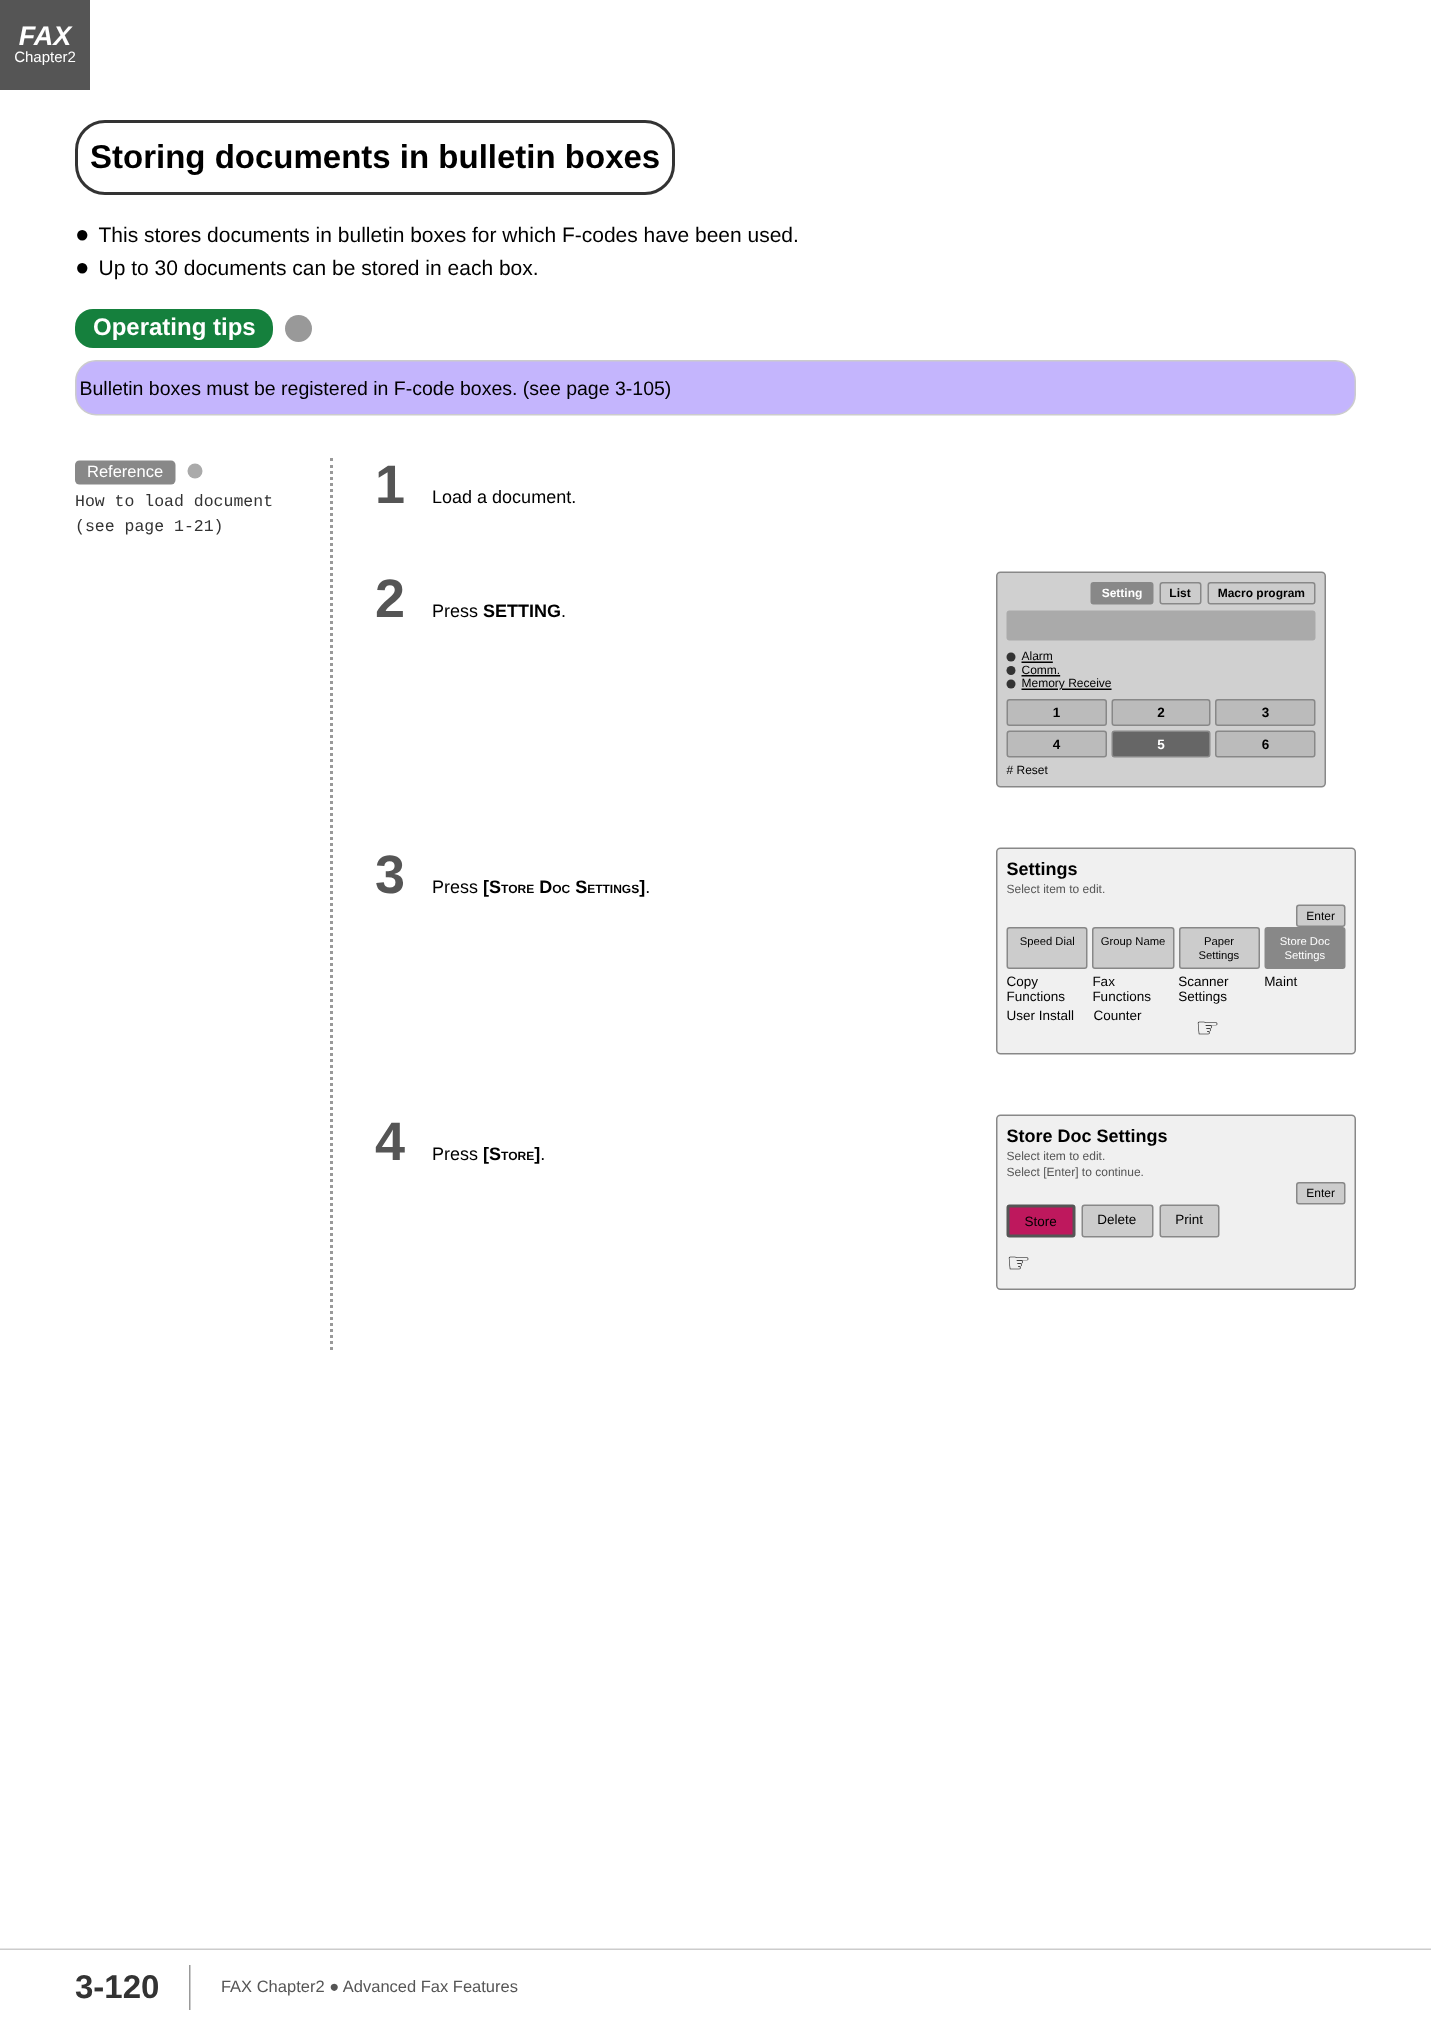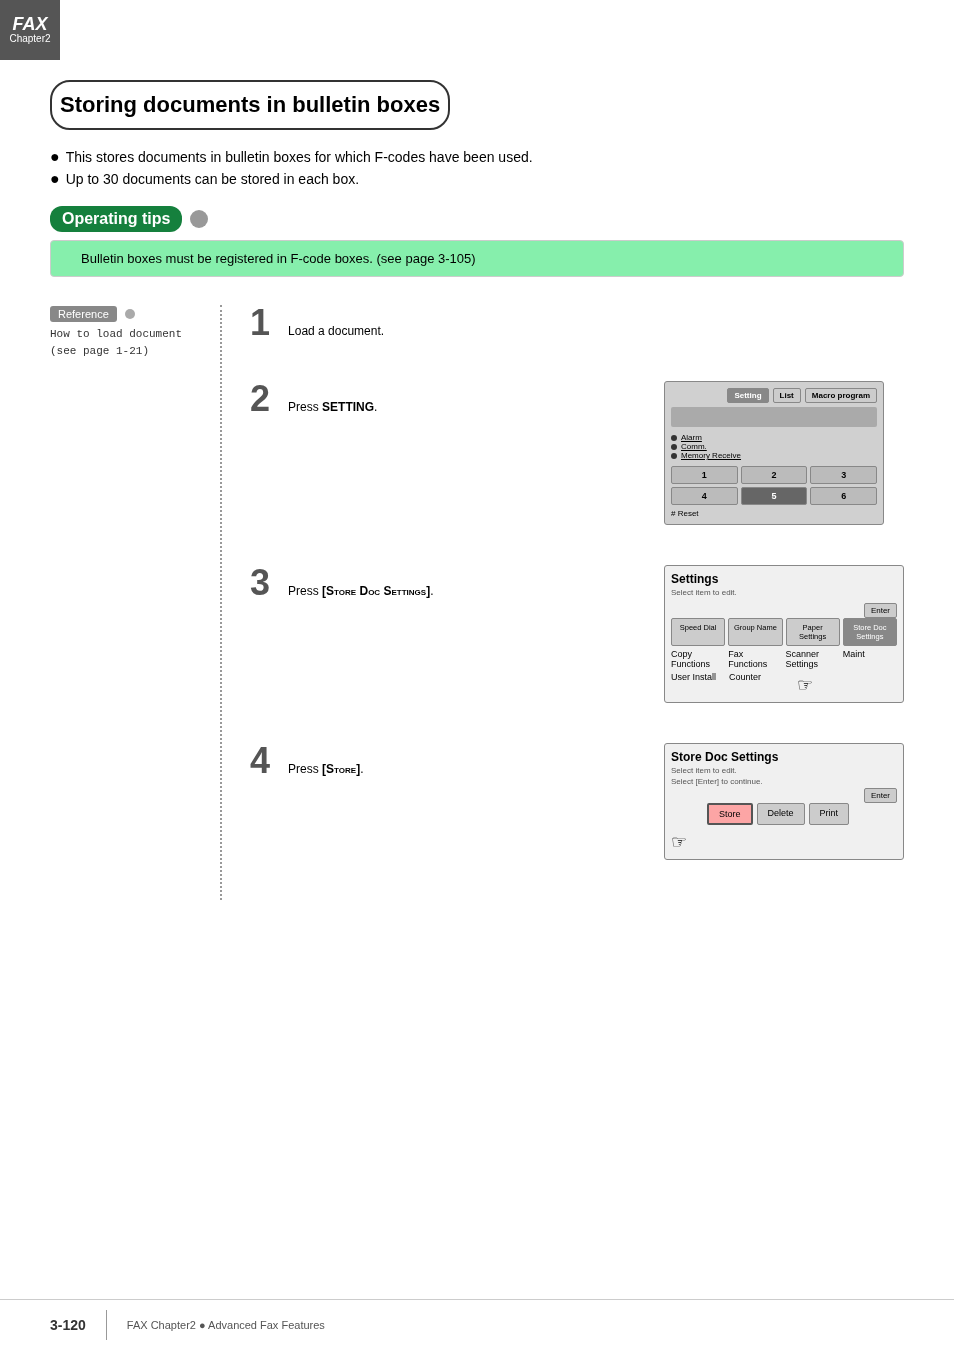--- a/index.html
+++ b/index.html
@@ -82,24 +82,24 @@
       border-radius: 12px;
     }
     .tips-circle {
       width: 18px; height: 18px;
       border-radius: 50%;
       background: #999;
       display: inline-block;
     }
 
     .tips-content-box {
-      background: #86efac;
+      background: #c4b5fd;
       border: 1px solid #ccc;
-      border-radius: 4px;
-      padding: 10px 30px;
+      border-radius: 14px;
+      padding: 10px 2px;
       margin-bottom: 28px;
       font-size: 13px;
     }
 
     
     .steps-area {
       display: flex;
       gap: 0;
       position: relative;
     }
@@ -358,23 +358,22 @@
     }
     .screen-store .sbtn {
       background: #ccc;
       border: 1px solid #888;
       border-radius: 2px;
       padding: 4px 10px;
       font-size: 9px;
       text-align: center;
     }
     .screen-store .sbtn.selected {
-      background: #fca5a5;
+      background: #be185d;
       border: 2px solid #555;
-      margin-left: 36px;
     }
     .screen-store .finger-cursor {
       font-size: 18px;
       display: inline-block;
       margin-top: 2px;
     }
 
     
     .footer {
       position: absolute;
@@ -382,21 +381,21 @@
       left: 0;
       right: 0;
       padding: 10px 50px;
       border-top: 1px solid #ccc;
       display: flex;
       align-items: center;
       gap: 20px;
       font-size: 12px;
     }
     .footer-page {
-      font-size: 14px;
+      font-size: 22px;
       font-weight: bold;
       color: #333;
     }
     .footer-sep {
       width: 1px;
       height: 30px;
       background: #999;
     }
     .footer-text {
       font-size: 11px;

